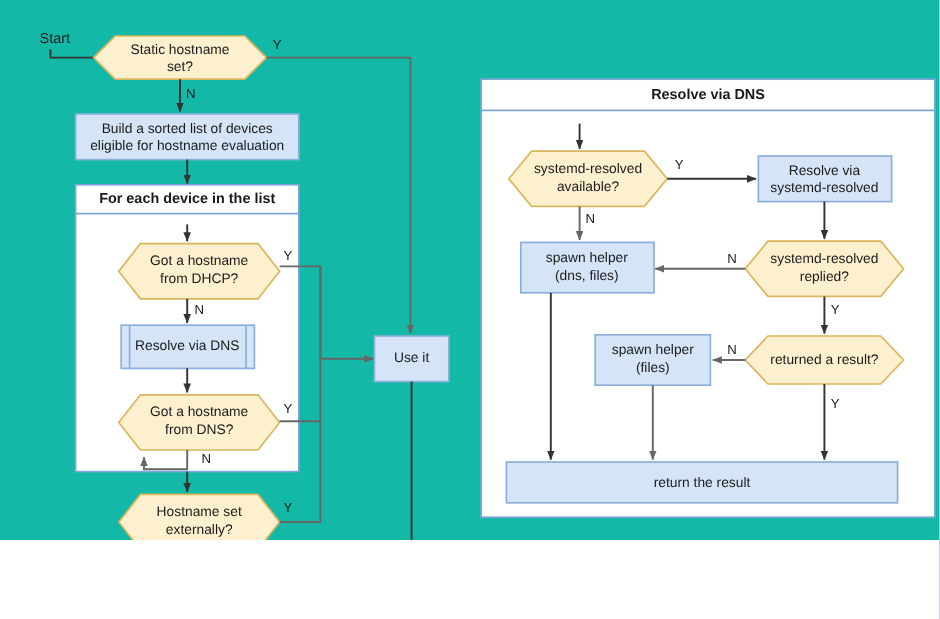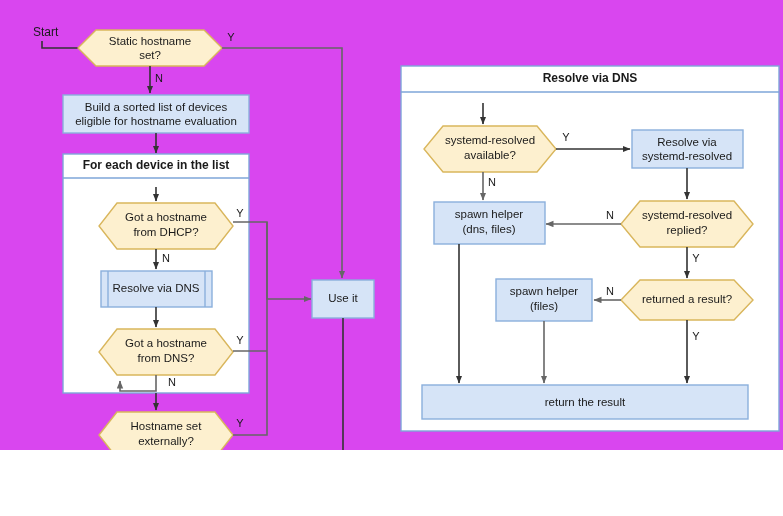--- a/index.html
+++ b/index.html
@@ -7,21 +7,21 @@
     padding: 0;
     background: #ffffff;
   }
   body {
     font-family: "Liberation Sans", sans-serif;
   }
   #diagram-root {
     position: relative;
     width: 783px;
     height: 450px;
-    background: #d946ef;
+    background: #14b8a6;
     overflow: hidden;
   }
   svg#flow {
     display: block;
     width: 783px;
     height: 516px;
   }
   .node-text {
     font-family: "Liberation Sans", sans-serif;
     font-size: 11.5px;

